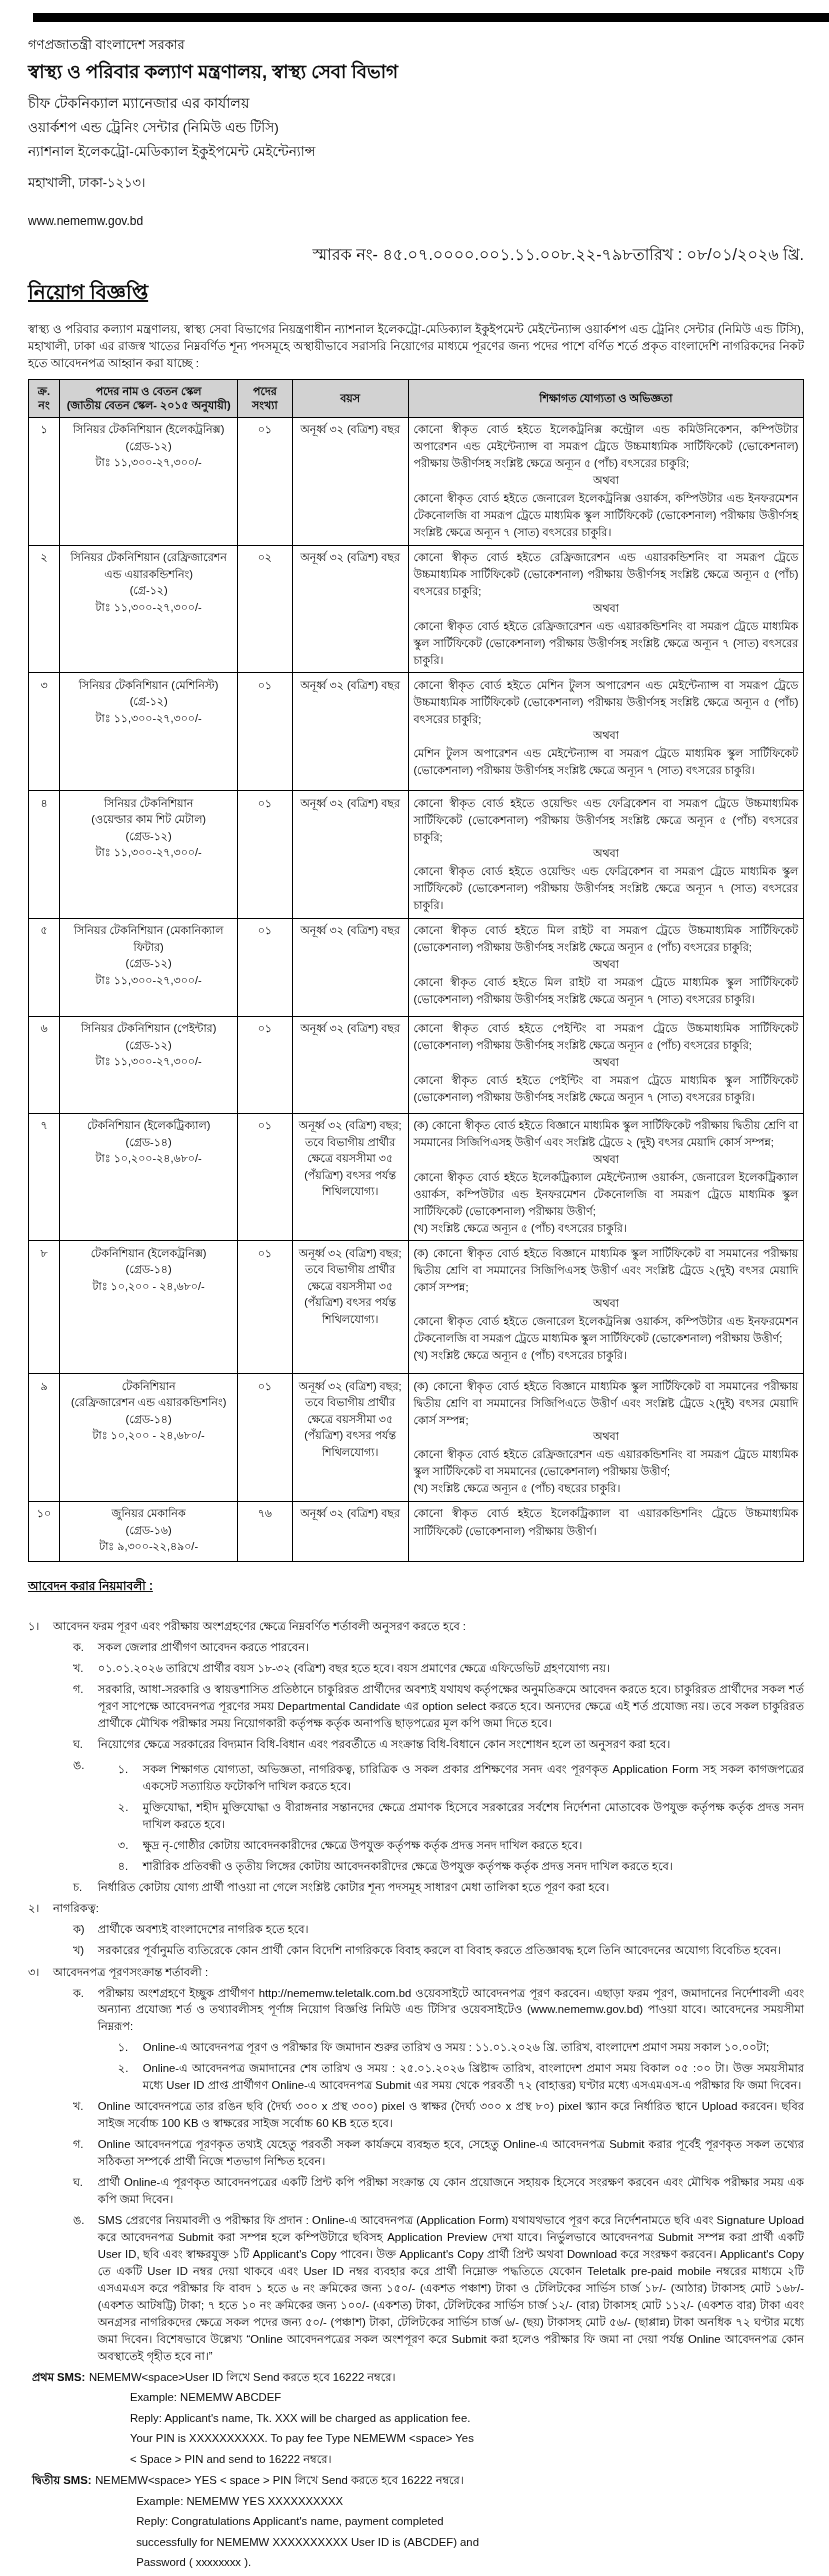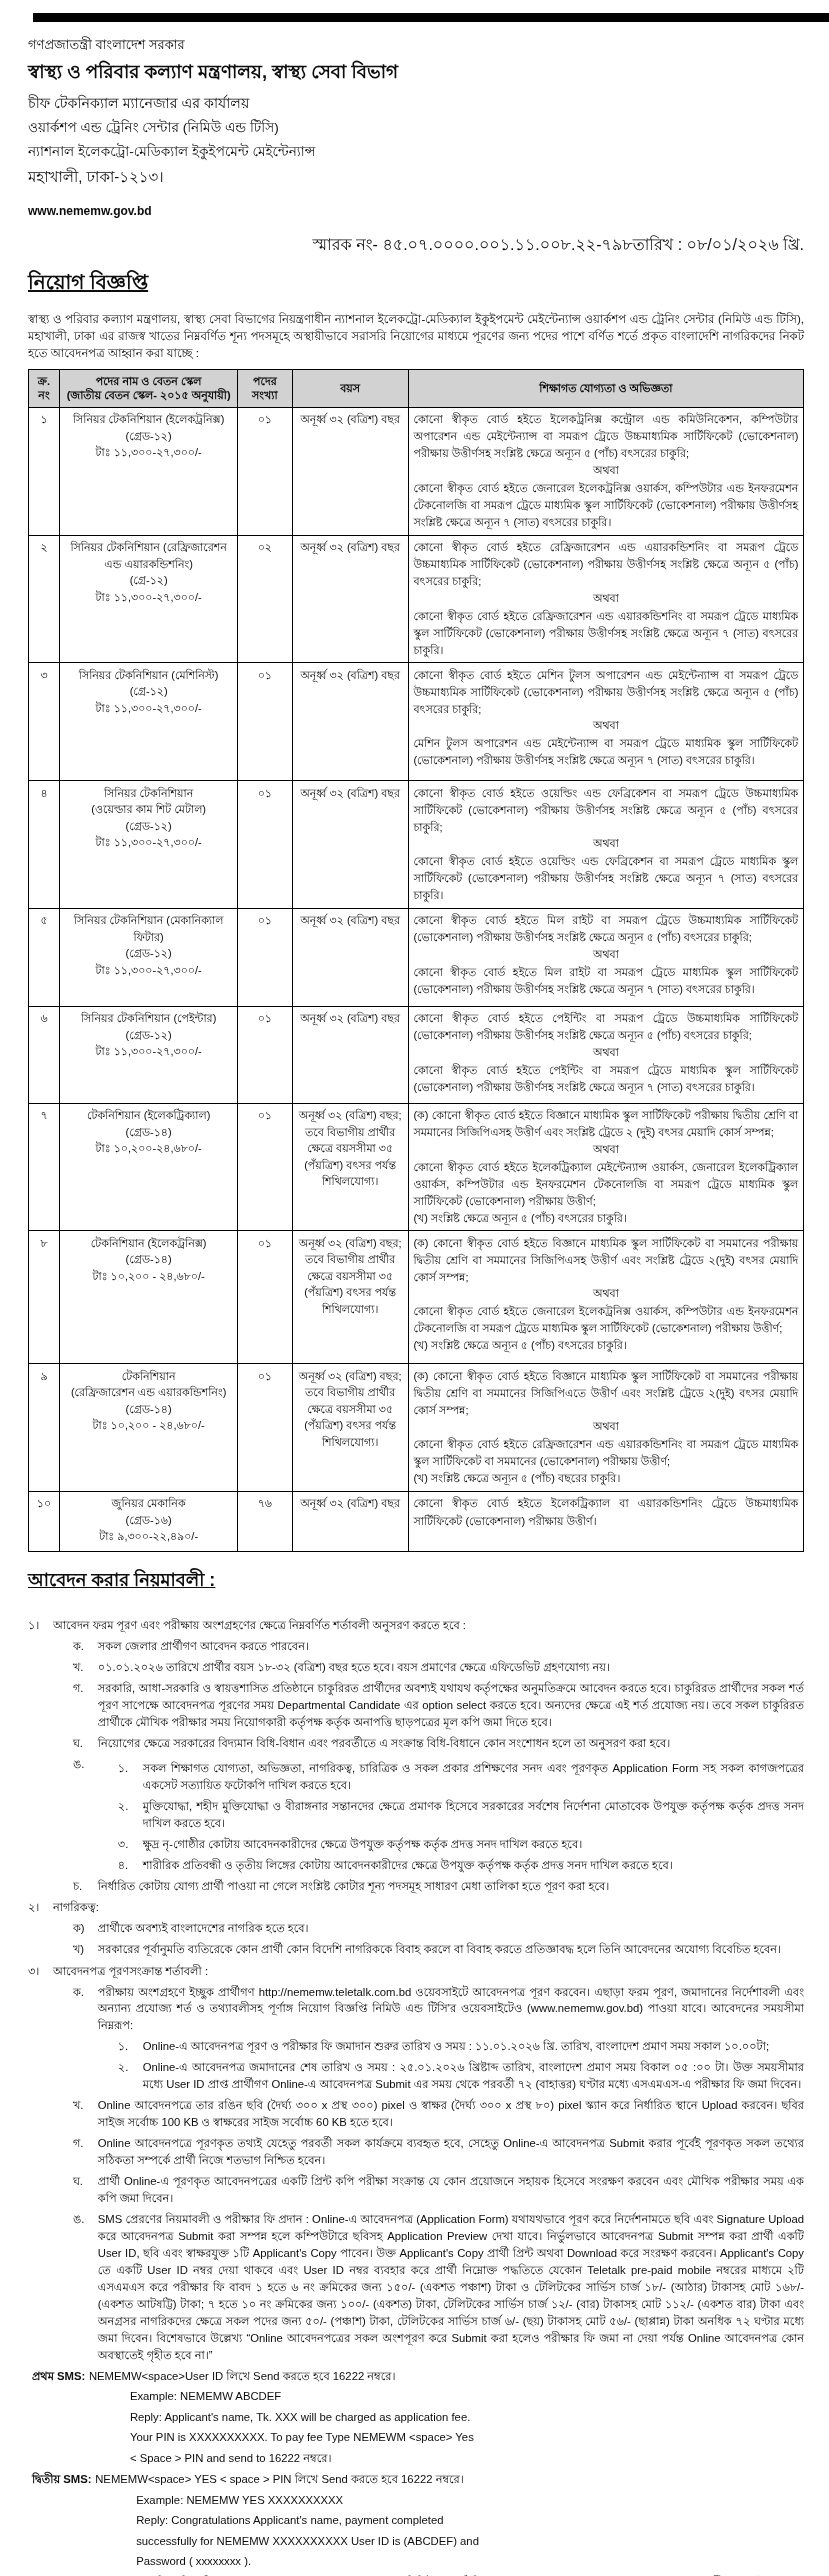--- a/index.html
+++ b/index.html
@@ -6,41 +6,41 @@
   body{width:829px;font-family:"Liberation Sans","DejaVu Sans",sans-serif;color:#0d0d0d;}
   .page{position:relative;width:829px;min-height:2576px;background:#fff;}
   .bar{background:#000;height:9px;}
   .bar-top{margin:13px 0 0 33px;}
   .content{padding:8.3px 25px 0 28px;}
   .center{text-align:left;}
   .hdr-govt{font-size:13px;margin-top:4.7px;}
   .hdr-ministry{font-size:18.4px;font-weight:bold;margin-top:2.4px;}
   .hdr-office{font-size:14.2px;margin-top:2.4px;}
   .hdr-org{font-size:13.6px;margin-top:1.2px;}
-  .hdr-addr{font-size:15px;margin-top:1px;}
-  .hdr-web{font-size:12px;margin-top:14px;font-weight:bold;}
+  .hdr-addr{font-size:13px;margin-top:9px;}
+  .hdr-web{font-size:12px;margin-top:20px;font-weight:normal;}
   .memo-row{display:flex;justify-content:flex-end;font-size:16px;margin-top:14px;}
   .doc-title{font-size:20px;font-weight:bold;text-decoration:underline;margin-top:8.3px;}
   .intro{font-size:11.6px;line-height:1.45;text-align:justify;margin-top:11px;}
   table.positions{border-collapse:collapse;width:100%;margin-top:7.1px;font-size:11px;}
   table.positions th,table.positions td{border:1.2px solid #000;padding:3.6px 4.7px;vertical-align:top;}
   table.positions th{background:#d2d2d2;font-weight:bold;vertical-align:middle;line-height:1.35;}
   col.c1{width:4%;}col.c2{width:23%;}col.c3{width:7%;}col.c4{width:15%;}col.c5{width:51%;}
   td.sl,td.vac{text-align:center;}
   td.post{text-align:center;line-height:1.5;}
   td.age{text-align:center;line-height:1.5;}
   td.qual{text-align:justify;line-height:1.55;}
   td.qual .or-line{text-align:center;font-family:Liberation Mono, monospace;}
   tbody tr:nth-child(1){height:128px;}  tbody tr:nth-child(2){height:107px;}
   tbody tr:nth-child(3){height:118px;}  tbody tr:nth-child(4){height:113px;}
   tbody tr:nth-child(5){height:98px;}  tbody tr:nth-child(6){height:97px;}
   tbody tr:nth-child(7){height:127px;}  tbody tr:nth-child(8){height:133px;}
   tbody tr:nth-child(9){height:117px;}  tbody tr:nth-child(10){height:60px;}
   .rules{margin-top:15.4px;font-size:11.3px;line-height:1.5;}
-  .rules-title{font-weight:bold;text-decoration:underline;font-size:18px;margin-bottom:23px;}
+  .rules-title{font-weight:bold;text-decoration:underline;font-size:12px;margin-bottom:23px;}
   .rule-row{display:flex;margin-top:4.1px;}
   .rule-m{flex:0 0 auto;min-width:21.3px;padding-right:3.6px;white-space:nowrap;}
   .rule-m.bold{font-weight:bold;}
   .rule-body{flex:1 1 auto;}
   .rule-t{text-align:justify;}
   .rule-extra{margin-left:41px;margin-top:3.6px;}
   .rule-children{padding-left:20px;}
   .rule-row.flush{margin-left:-41px;}
 </style>
 </head>

